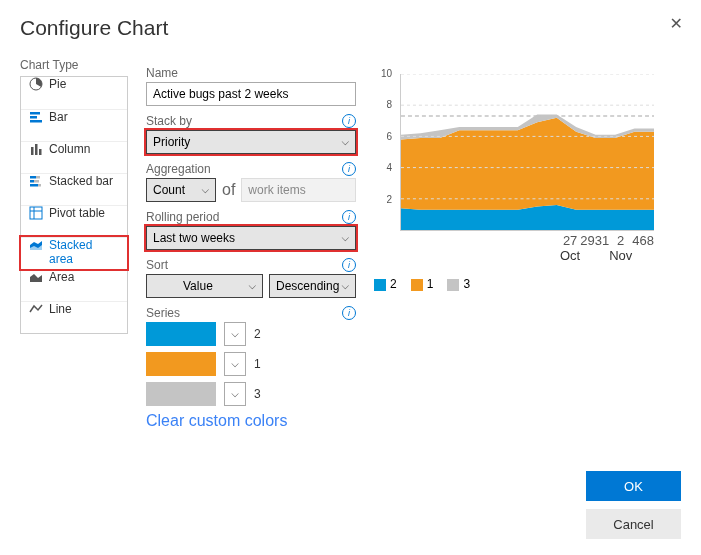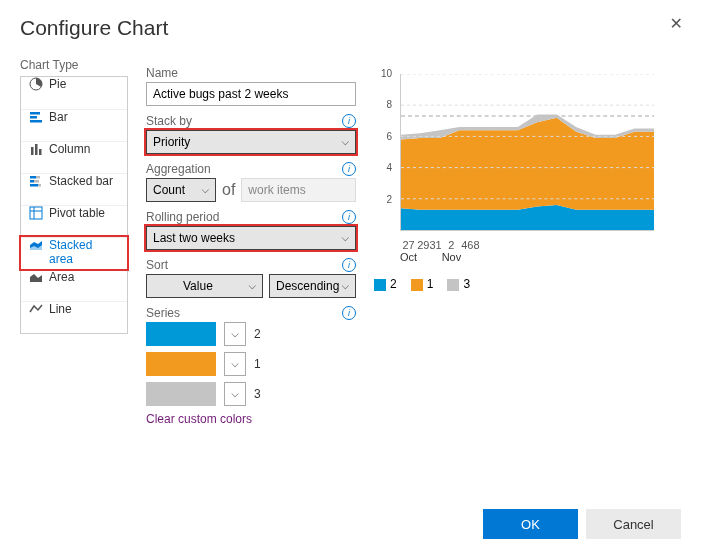--- a/index.html
+++ b/index.html
@@ -25,36 +25,36 @@
   .info { width:14px;height:14px;border:1px solid #0078d4;color:#0078d4;border-radius:50%;display:inline-flex;align-items:center;justify-content:center;font-size:9px;font-style:italic; }
   .txt { width: 100%; height: 24px; border: 1px solid #aaa; font-size: 12px; padding: 11px 6px; }
   .sel { height: 24px; border: 1px solid #404040; font-size: 12px; background:#e5e5e5; display:flex; align-items:center; justify-content:space-between; padding:0 6px; cursor:pointer;}
   .sel .chev { font-size:10px; color:#555;}
   .row { display:flex; align-items:center; gap:6px;}
   .disabled { background:#f2f2f2; color:#888; border:1px solid #ddd; }
   .series-row { display:flex; align-items:center; gap:8px; margin-bottom:6px;}
   .swatch { width:70px; height:24px; }
   .dd { width:22px;height:24px;border:1px solid #aaa;display:flex;align-items:center;justify-content:center;font-size:10px;color:#555;cursor:pointer;}
   .series-label { font-size:12px; color:#333;}
-  .link { color:#701a75; font-size:12px; cursor:pointer;}
+  .link { color:#3b82f6; font-size:16px; cursor:pointer;}
 
   
   .right { flex:1; }
   .chart { width: 280px; height:195px; position:relative; margin-top:10px;}
   .yaxis { position:absolute; left:0; top:0; bottom:18px; width:22px; font-size:10px; color:#555;}
   .ytick { position:absolute; right:4px; }
   .plot { position:absolute; left:26px; right:0; top:6px; bottom:32px; border-left:1px solid #ccc; border-bottom:1px solid #ccc;}
-  .xaxis { position:absolute; left:26px; right:0; bottom:0; display:flex; justify-content:flex-start; font-size:11px; color:#555;}
+  .xaxis { position:absolute; left:26px; right:0; bottom:0; display:flex; justify-content:flex-end; font-size:13px; color:#555;}
   .xtick { text-align:center; }
   .xtick .month { color:#333; }
   .legend { display:flex; gap:14px; margin-top:14px; font-size:12px; align-items:center;}
   .lg-sw { width:12px; height:12px; display:inline-block; margin-right:4px; vertical-align:middle;}
 
   
-  .buttons { position:absolute; bottom:16px; right:20px; display:flex; gap:8px;}
+  .buttons { position:absolute; bottom:16px; right:20px; display:flex; gap:8px;flex-direction:column;}
   .btn { width:95px; height:30px; border:none; font-size:13px; cursor:pointer;}
   .btn-primary { background:#0078d4; color:#fff;}
   .btn-default { background:#eaeaea; color:#333;}
   .sel.hl-red { outline:2px solid #e03030; outline-offset:0;}
 </style>
 </head>
 <body>
 
 <div class="dialog">
   <div class="close">✕</div>

